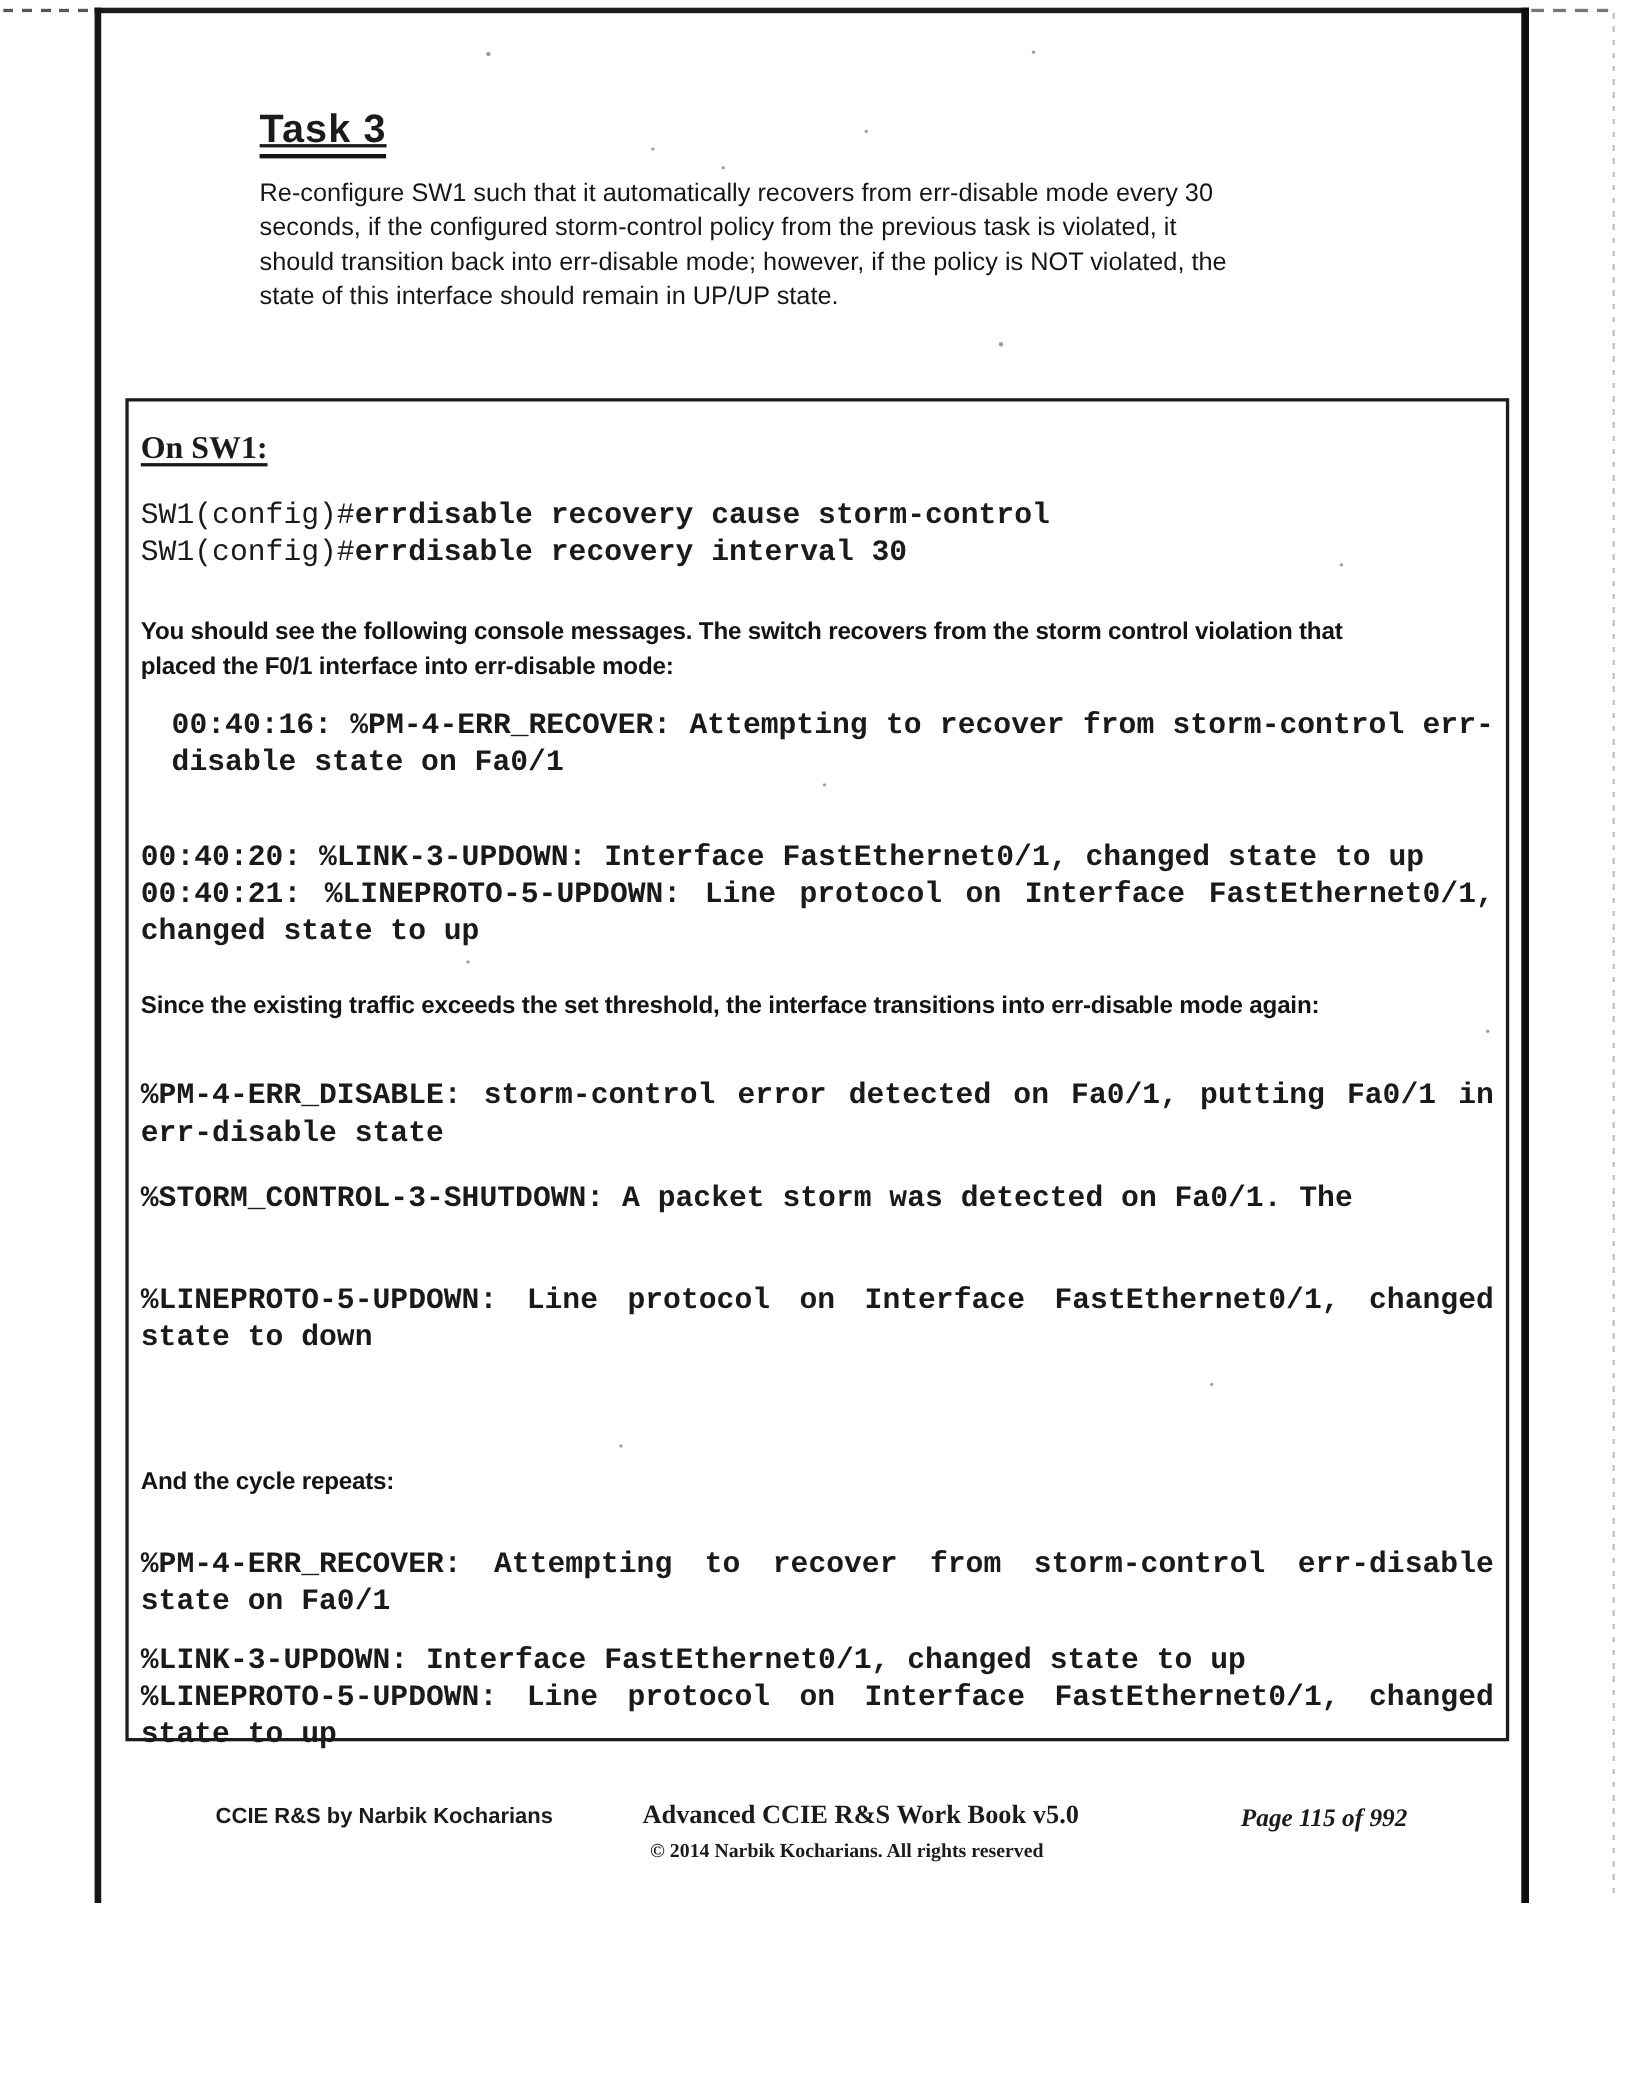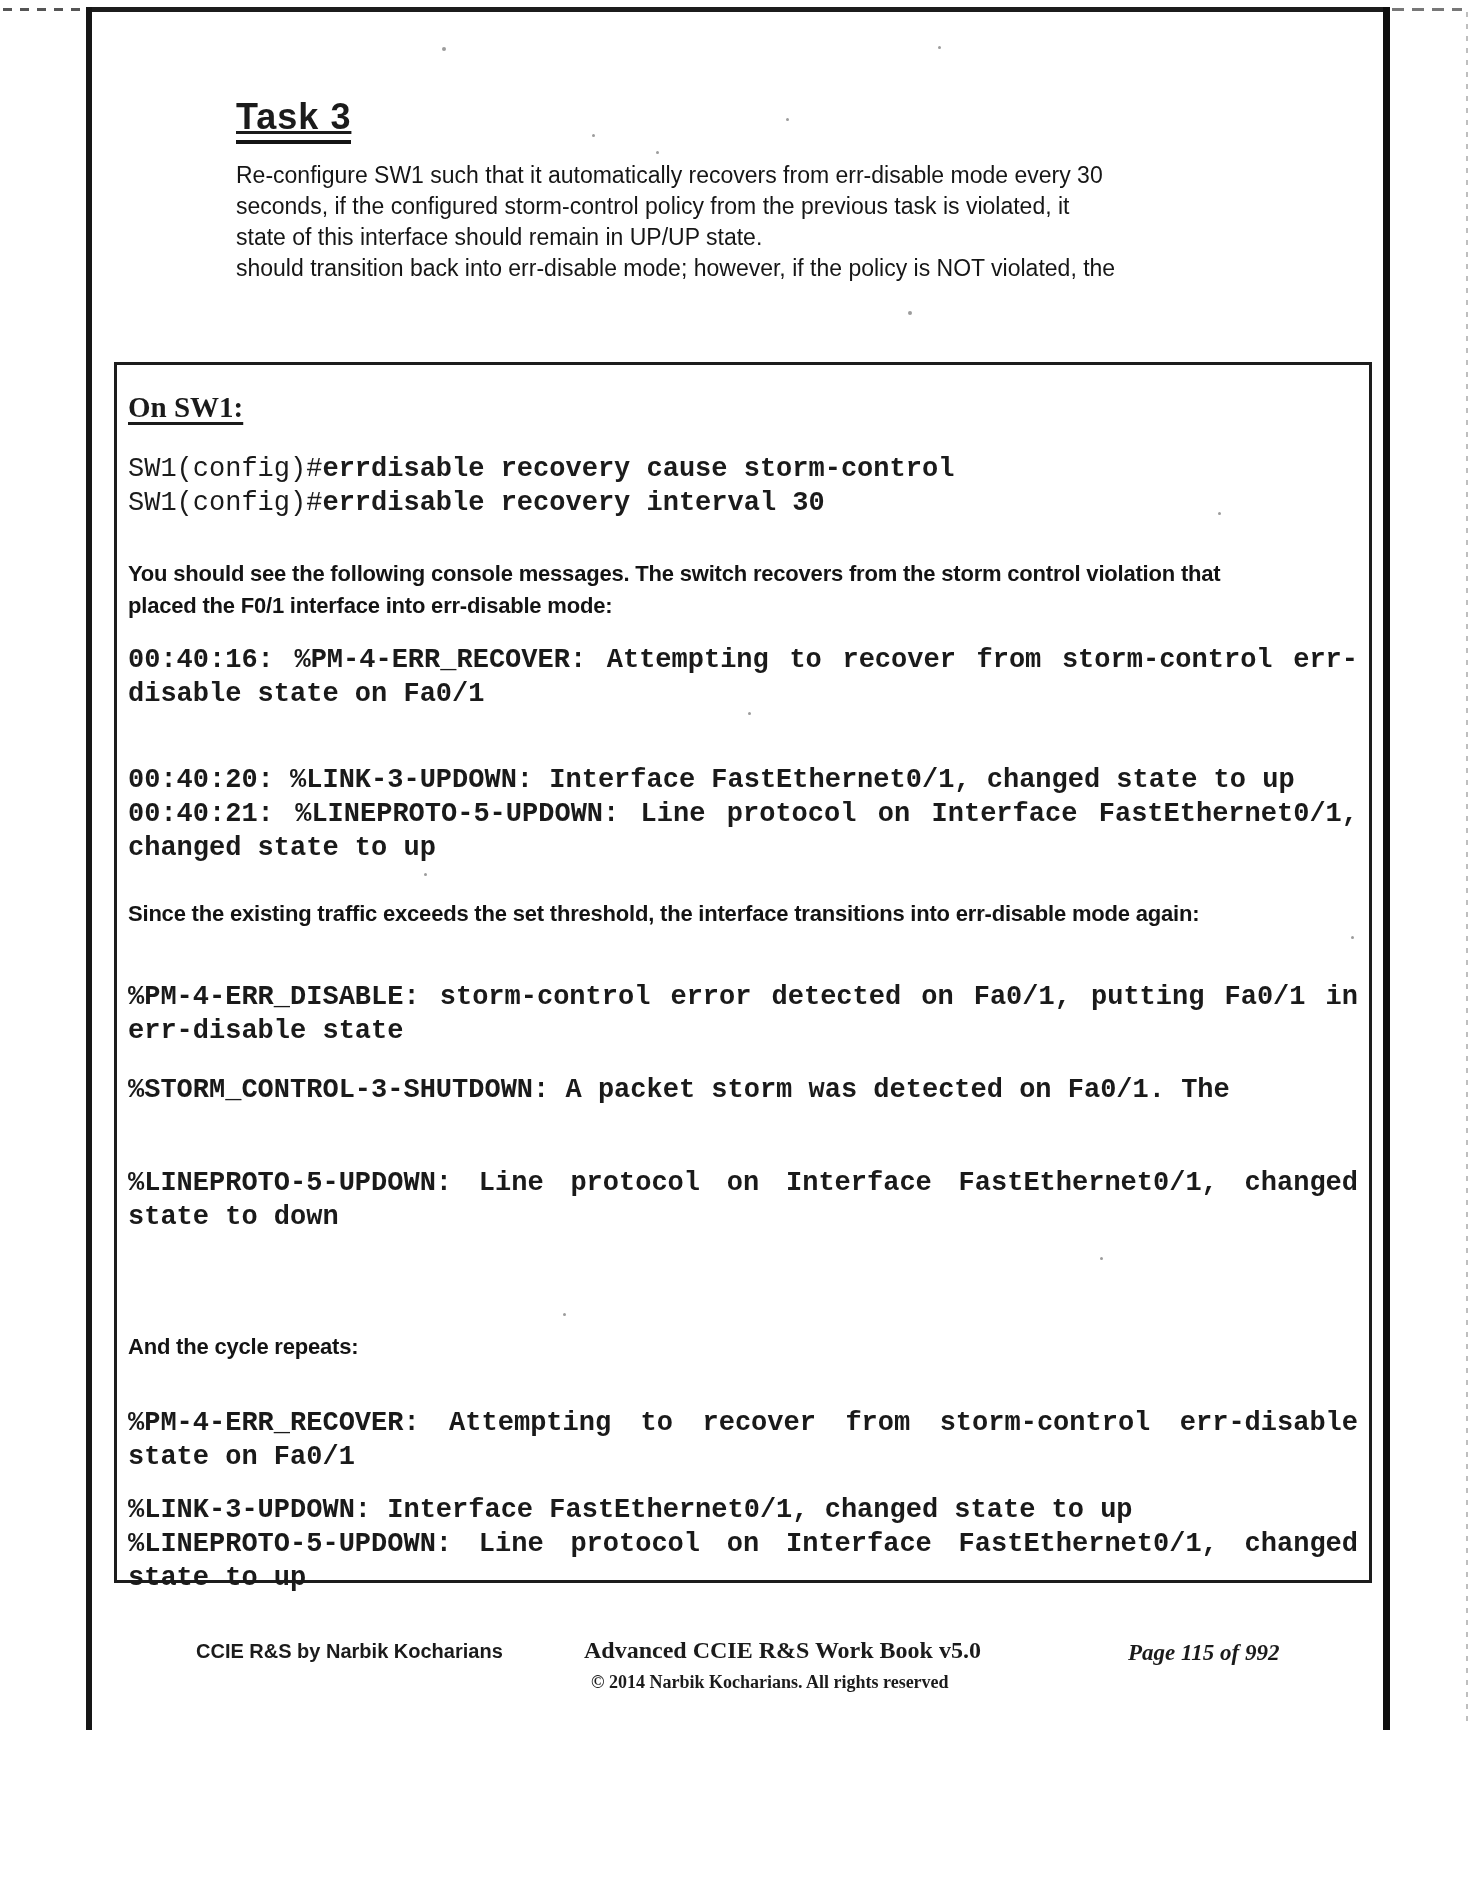--- a/index.html
+++ b/index.html
@@ -57,39 +57,39 @@
   <div class="frame-top-dash-right"></div>
   <div class="frame-left"></div>
   <div class="frame-right"></div>
   <div class="frame-edge-dotted"></div>
 
   <h1 class="task-title"><span class="u">Task 3</span></h1>
 
   <div class="intro">
     <div>Re-configure SW1 such that it automatically recovers from err-disable mode every 30</div>
     <div>seconds, if the configured storm-control policy from the previous task is violated, it</div>
+    <div>should transition back into err-disable mode; however, if the policy is NOT violated, the</div>
     <div>state of this interface should remain in UP/UP state.</div>
-    <div>should transition back into err-disable mode; however, if the policy is NOT violated, the</div>
   </div>
 
   <div class="box">
 
     <div class="box-heading" style="top:26px;"><span class="u">On SW1:</span></div>
 
     <div style="top:87px;">
       <div class="cmd-line"><span class="prompt">SW1(config)#</span><span class="cmd">errdisable recovery cause storm-control</span></div>
       <div class="cmd-line"><span class="prompt">SW1(config)#</span><span class="cmd">errdisable recovery interval 30</span></div>
     </div>
 
     <div class="note" style="top:193px;">
       <div>You should see the following console messages. The switch recovers from the storm control violation that</div>
       <div>placed the F0/1 interface into err-disable mode:</div>
     </div>
 
-    <div style="top:278px;">
+    <div style="top:278px;margin-left:28px;">
       <div class="log-line fill">00:40:16: %PM-4-ERR_RECOVER: Attempting to recover from storm-control err-</div>
       <div class="log-line">disable state on Fa0/1</div>
     </div>
 
     <div style="top:398px;">
       <div class="log-line">00:40:20: %LINK-3-UPDOWN: Interface FastEthernet0/1, changed state to up</div>
       <div class="log-line fill">00:40:21: %LINEPROTO-5-UPDOWN: Line protocol on Interface FastEthernet0/1,</div>
       <div class="log-line">changed state to up</div>
     </div>
 

